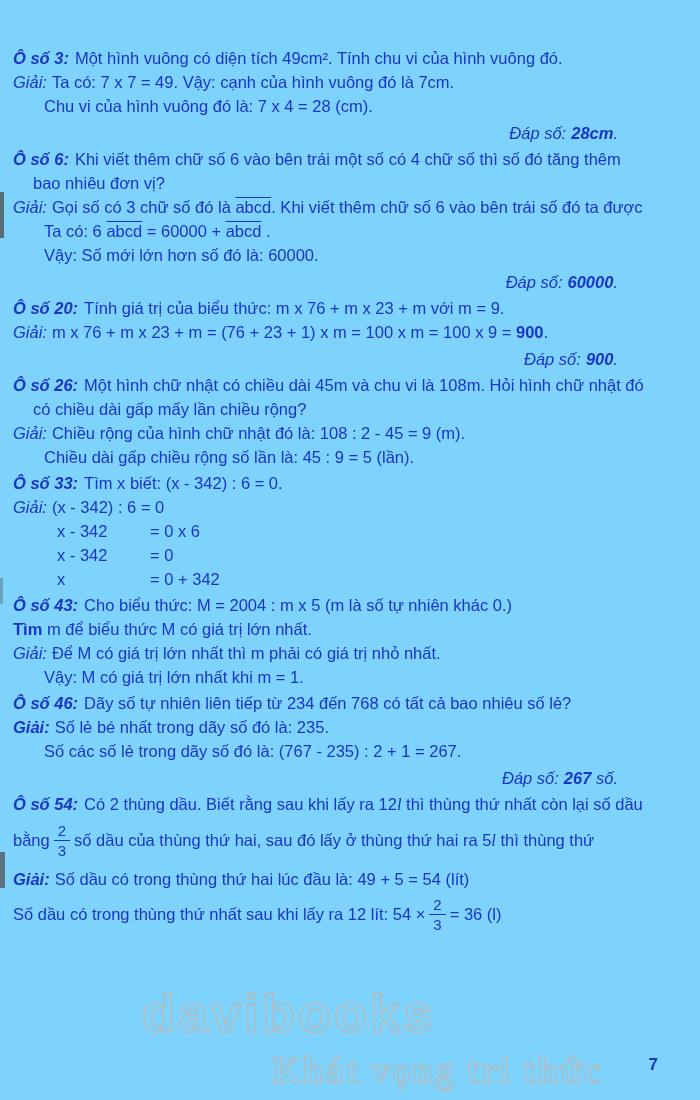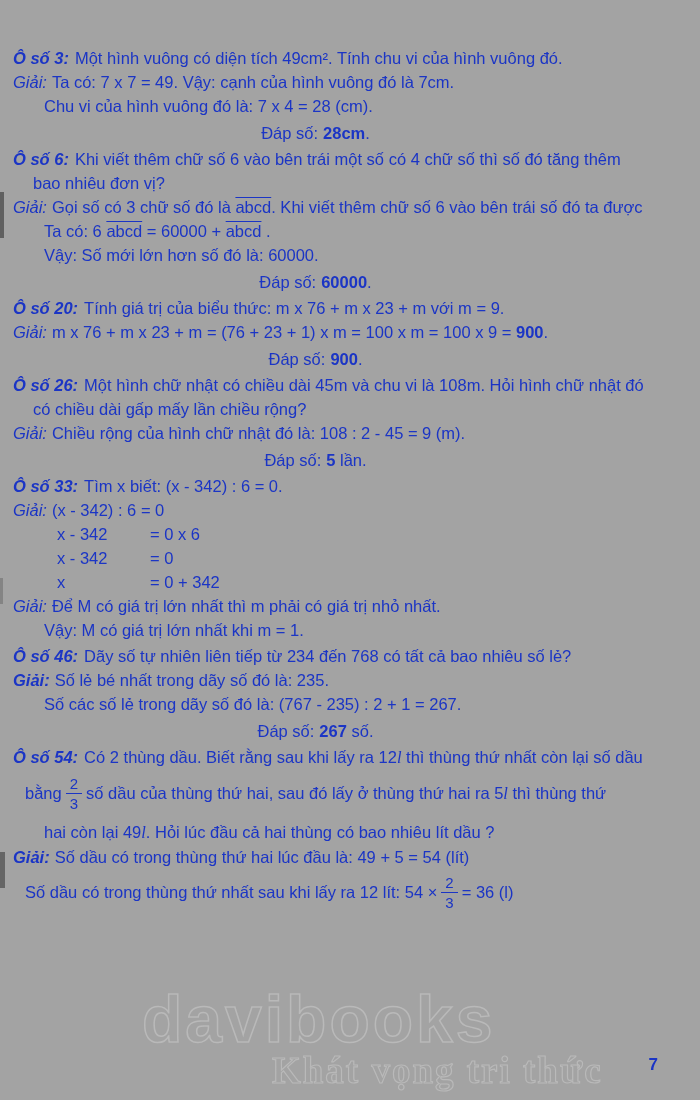--- a/index.html
+++ b/index.html
@@ -1,48 +1,48 @@
 <!DOCTYPE html>
 <html><head>
 <meta charset="utf-8">
 <style>
   html,body{margin:0;padding:0;background:#e8e8e8;}
   .page{
     position:relative;
     width:700px;height:1100px;
-    background:#a3a3a3;
+    background:#7dd3fc;
     overflow:hidden;
     font-family:"Liberation Sans", sans-serif;
     color:#1b35c5;
     font-size:16.5px;
   }
   .content{position:relative;padding:44px 40px 0 13px;}
   .line{margin:0;line-height:24px;white-space:nowrap;}
   .pstart{margin-top:2px;}
   .i1{padding-left:20px;}
   .i2{padding-left:31px;}
   .i3{padding-left:44px;}
   .lbl{font-weight:bold;font-style:italic;margin-right:6px;}
   .gl{font-style:italic;margin-right:5px;}
   .glb{font-style:italic;font-weight:bold;margin-right:5px;}
   .b{font-weight:bold;}
   .ov{text-decoration:overline;}
   .lit{font-style:italic;font-family:"Liberation Serif",serif;}
-  .dap{text-align:center;padding-right:42px;margin-top:3px;}
+  .dap{text-align:right;padding-right:42px;font-style:italic;margin-top:3px;}
   .dl{margin-right:5px;}
   .dv{font-weight:bold;}
   .eqL{display:inline-block;width:93px;}
-  .tall{padding:7px 0;margin-left:12px;}
+  .tall{padding:7px 0;}
   .frac{display:inline-block;vertical-align:middle;text-align:center;
         font-size:15px;line-height:1;margin:0 4px;transform:translateY(-2px);}
   .fn{display:block;border-bottom:1.6px solid currentColor;padding:1px 4px 2px;}
   .fd{display:block;padding-top:2px;}
   .wm{position:absolute;color:transparent;font-weight:bold;line-height:1;
       -webkit-text-stroke:1.5px #b9b9b9;}
-  .wm1{left:142px;top:986px;font-size:66px;letter-spacing:3px;
+  .wm1{left:142px;top:986px;font-size:54px;letter-spacing:3px;
        font-family:"Liberation Sans",sans-serif;}
   .wm2{left:272px;top:1052px;font-size:37px;-webkit-text-stroke:1.2px #b9b9b9;
        font-family:Liberation Serif, serif;letter-spacing:2px;}
   .pageno{position:absolute;right:42px;top:1055px;font-weight:bold;font-size:17px;}
   .art{position:absolute;left:0;background:#4a4a4a;}
   .art1{top:192px;width:4px;height:46px;opacity:.75;}
   .art2{top:578px;width:3px;height:26px;opacity:.35;}
   .art3{top:852px;width:5px;height:36px;opacity:.7;}
 </style>
 </head>
@@ -63,39 +63,40 @@
     <p class="line i2"><span>Vậy: Số mới lớn hơn số đó là: 60000.</span></p>
     <p class="line dap"><span class="dl">Đáp số:</span><span class="dv">60000</span><span>.</span></p>
 
     <p class="line pstart"><span class="lbl">Ô số 20:</span><span>Tính giá trị của biểu thức: m x 76 + m x 23 + m với m = 9.</span></p>
     <p class="line"><span class="gl">Giải:</span><span>m x 76 + m x 23 + m = (76 + 23 + 1) x m = 100 x m = 100 x 9 = </span><span class="b">900</span><span>.</span></p>
     <p class="line dap"><span class="dl">Đáp số:</span><span class="dv">900</span><span>.</span></p>
 
     <p class="line pstart"><span class="lbl">Ô số 26:</span><span>Một hình chữ nhật có chiều dài 45m và chu vi là 108m. Hỏi hình chữ nhật đó</span></p>
     <p class="line i1"><span>có chiều dài gấp mấy lần chiều rộng?</span></p>
     <p class="line"><span class="gl">Giải:</span><span>Chiều rộng của hình chữ nhật đó là: 108 : 2 - 45 = 9 (m).</span></p>
-    <p class="line dap"><span class="dl">Đáp số:</span><span class="dv">5</span><span> lần.</span></p>
+    <p class="line i2"><span>Chiều dài gấp chiều rộng số lần là: 45 : 9 = 5 (lần).</span></p>
 
     <p class="line pstart"><span class="lbl">Ô số 33:</span><span>Tìm x biết: (x - 342) : 6 = 0.</span></p>
     <p class="line"><span class="gl">Giải:</span><span>(x - 342) : 6 = 0</span></p>
     <p class="line i3"><span class="eqL">x - 342</span><span>= 0 x 6</span></p>
     <p class="line i3"><span class="eqL">x - 342</span><span>= 0</span></p>
     <p class="line i3"><span class="eqL">x</span><span>= 0 + 342</span></p>
 
+    <p class="line pstart"><span class="lbl">Ô số 43:</span><span>Cho biểu thức: M = 2004 : m x 5 (m là số tự nhiên khác 0.)</span></p>
+    <p class="line"><span class="b">Tìm</span><span> m để biểu thức M có giá trị lớn nhất.</span></p>
     <p class="line"><span class="gl">Giải:</span><span>Để M có giá trị lớn nhất thì m phải có giá trị nhỏ nhất.</span></p>
     <p class="line i2"><span>Vậy: M có giá trị lớn nhất khi m = 1.</span></p>
 
     <p class="line pstart"><span class="lbl">Ô số 46:</span><span>Dãy số tự nhiên liên tiếp từ 234 đến 768 có tất cả bao nhiêu số lẻ?</span></p>
     <p class="line"><span class="glb">Giải:</span><span>Số lẻ bé nhất trong dãy số đó là: 235.</span></p>
     <p class="line i2"><span>Số các số lẻ trong dãy số đó là: (767 - 235) : 2 + 1 = 267.</span></p>
     <p class="line dap"><span class="dl">Đáp số:</span><span class="dv">267</span><span> số.</span></p>
 
     <p class="line pstart"><span class="lbl">Ô số 54:</span><span>Có 2 thùng dầu. Biết rằng sau khi lấy ra 12</span><span class="lit">l</span><span> thì thùng thứ nhất còn lại số dầu</span></p>
     <p class="line i2 tall"><span>bằng</span><span class="frac"><span class="fn">2</span><span class="fd">3</span></span><span>số dầu của thùng thứ hai, sau đó lấy ở thùng thứ hai ra 5</span><span class="lit">l</span><span> thì thùng thứ</span></p>
-    <p class="line i2"><span>hai còn lại 49</span><span class="lit">l</span><span>. Hỏi lúc đầu cả hai thùng có bao nhiêu lít dầu ?</span></p>
     <p class="line"><span class="glb">Giải:</span><span>Số dầu có trong thùng thứ hai lúc đầu là:  49 + 5 = 54 (lít)</span></p>
     <p class="line i2 tall"><span>Số dầu có trong thùng thứ nhất sau khi lấy ra 12 lít: 54 ×</span><span class="frac"><span class="fn">2</span><span class="fd">3</span></span><span>= 36 (l)</span></p>
 
   </div>
 
   <div class="wm wm1">davibooks</div>
   <div class="wm wm2">Khát vọng tri thức</div>
   <div class="pageno">7</div>
 
   <div class="art art1"></div>

